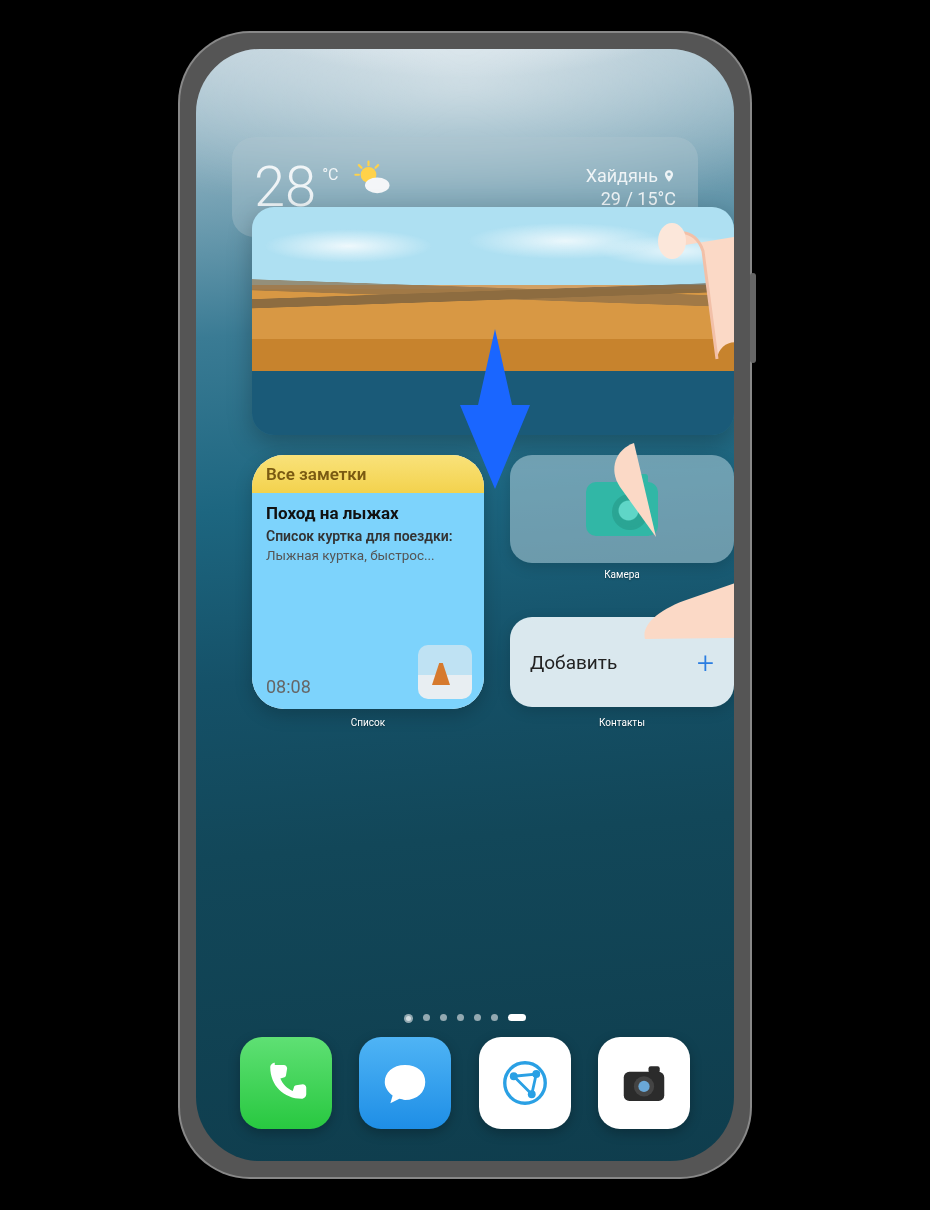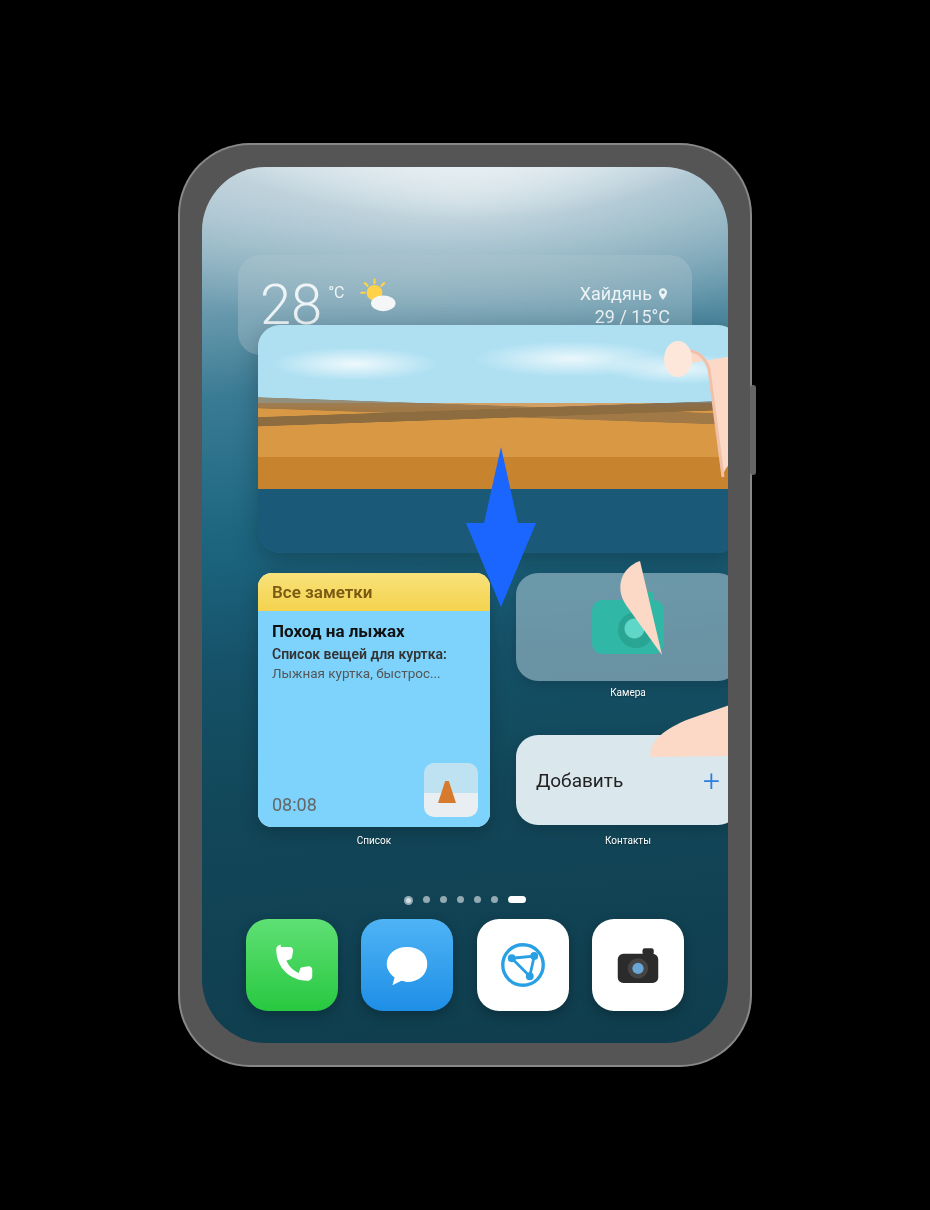--- a/index.html
+++ b/index.html
@@ -4,24 +4,24 @@
 <style>
   * { margin: 0; padding: 0; box-sizing: border-box; }
   body {
     width: 930px; height: 1210px;
     background: #000;
     font-family: -apple-system, BlinkMacSystemFont, "Segoe UI", Roboto, Arial, sans-serif;
     display: flex; align-items: center; justify-content: center;
     position: relative;
   }
   .phone-frame {
-    width: 570px; height: 920px;
+    width: 570px; height: 1144px;
     background: #555;
     border-radius: 70px;
-    padding: 22px;
+    padding: 16px;
     box-shadow: 0 0 0 2px #888, 0 0 30px rgba(0,0,0,.5);
     position: relative;
   }
   .phone-button {
     position: absolute; right: -6px; top: 240px;
     width: 6px; height: 90px; background: #666; border-radius: 3px;
   }
   .screen {
     width: 100%; height: 100%;
     border-radius: 64px;
@@ -88,21 +88,21 @@
 
   
   .hand {
     position: absolute; left: 330px; top: 170px; width: 330px; height: 420px;
     z-index: 20; pointer-events: none;
   }
 
   
   .notes-widget {
     position: absolute; left: 56px; top: 406px; width: 232px; height: 254px;
-    border-radius: 14px; overflow: hidden;
+    border-radius: 32px; overflow: hidden;
     box-shadow: 0 6px 18px rgba(0,0,0,.2);
     background: #fff;
     display: flex; flex-direction: column;
   }
   .notes-header {
     background: linear-gradient(180deg, #f9e27a 0%, #f3d24d 100%);
     color: #7a5a12; font-weight: 600; font-size: 17px;
     padding: 9px 14px;
   }
   .notes-body { padding: 10px 14px; background:#7dd3fc; flex:1; position:relative; }
@@ -201,21 +201,21 @@
     </div>
 
     <svg class="drag-arrow" viewBox="0 0 70 160">
       <path d="M35 0 L52 76 L70 76 L35 160 L0 76 L18 76 Z" fill="#1a66ff"></path>
     </svg>
 
     <div class="notes-widget">
       <div class="notes-header">Все заметки</div>
       <div class="notes-body">
         <div class="note-title">Поход на лыжах</div>
-        <div class="note-sub">Список вещей для куртка:</div>
+        <div class="note-sub">Список куртка для поездки:</div>
         <div class="note-snip">Лыжная куртка, быстрос...</div>
         <div class="note-time">08:08</div>
         <div class="note-thumb">
           <div class="skier"></div>
         </div>
       </div>
     </div>
     <div class="widget-label lbl-notes">Список</div>
 
     <div class="camera-widget">

